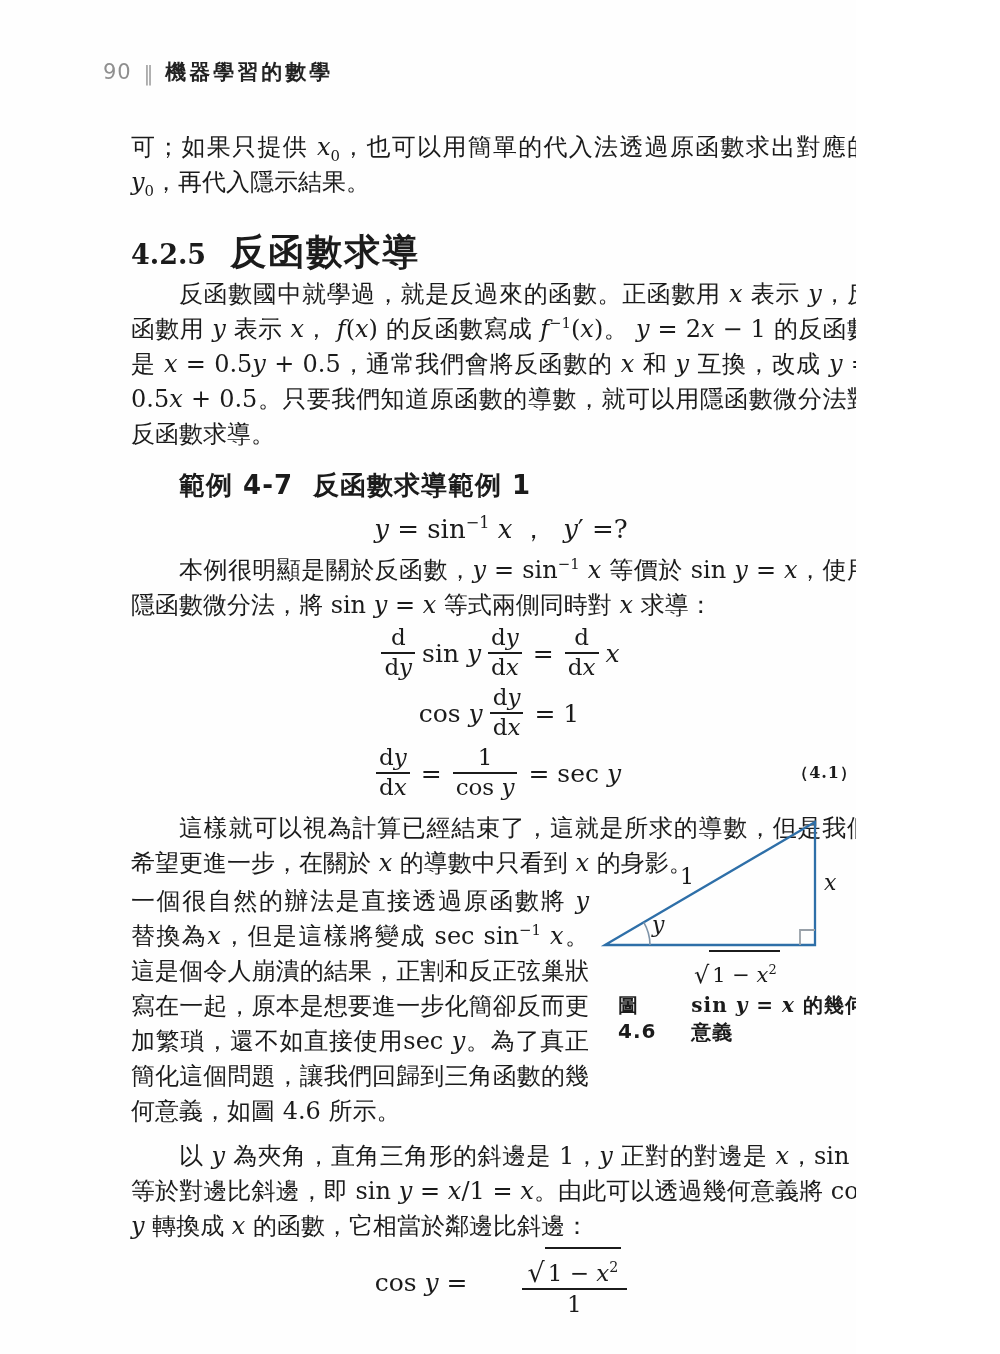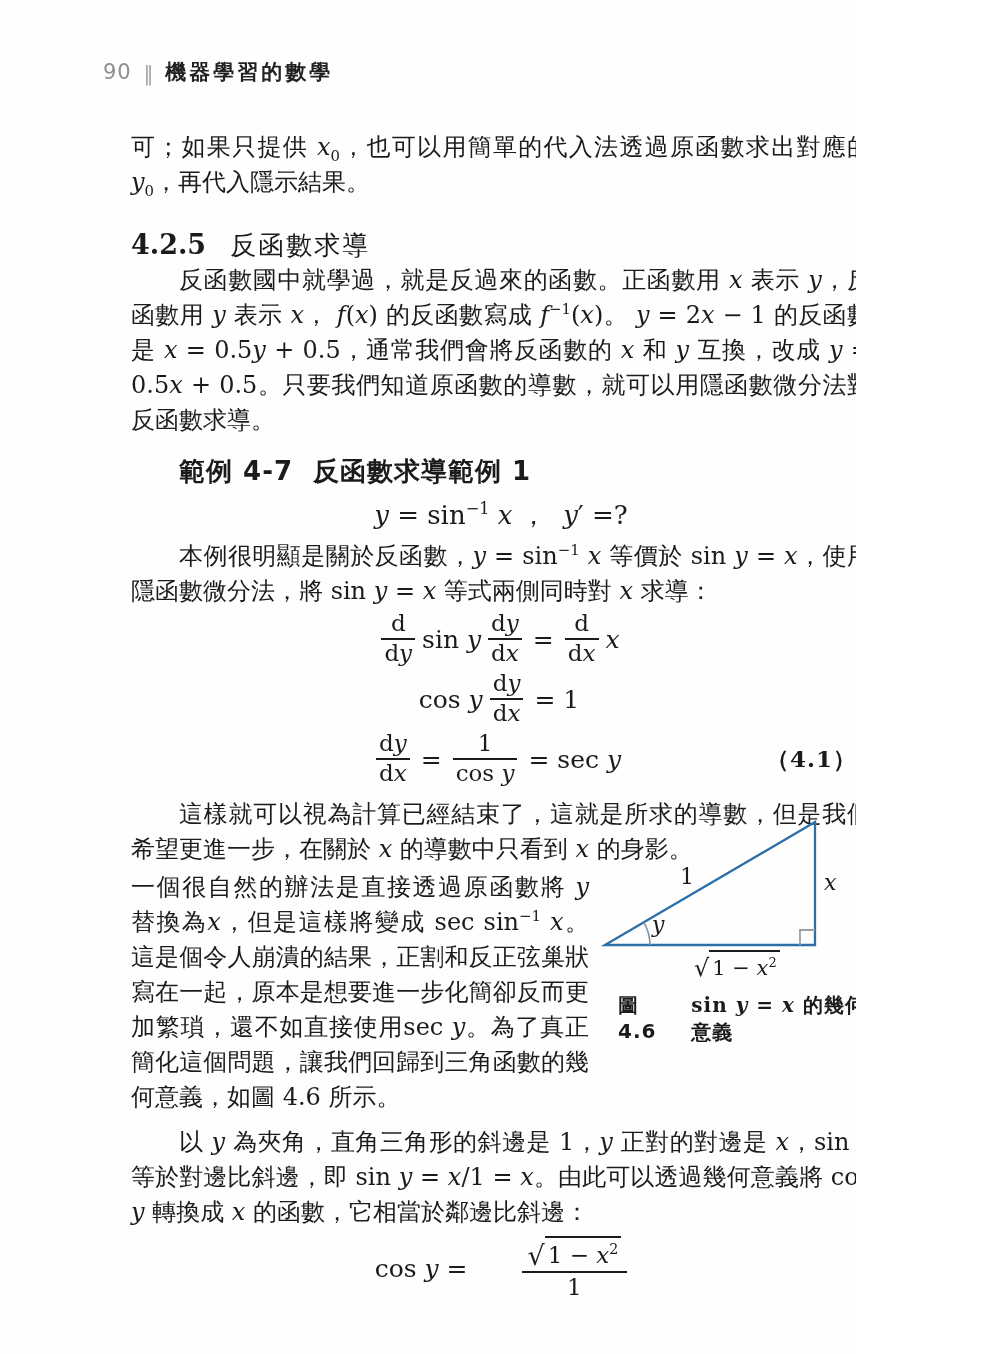--- a/index.html
+++ b/index.html
@@ -21,56 +21,56 @@
   
   .content { position:absolute; left:131px; top:130px; width:740px; font-size:24px; }
   .content p { line-height:35px; text-align:justify; }
   .indent { text-indent:48px; }
   i { font-family:"DejaVu Serif","Liberation Serif",serif; font-style:italic; }
   sup { font-size:0.62em; vertical-align:super; line-height:0; }
   sub { font-size:0.62em; vertical-align:sub; line-height:0; }
 
   h2.section { margin-top:28px; display:flex; align-items:baseline; gap:24px; }
   .section-number { font-weight:700; font-size:27px; }
-  .section-title { font-family:"DejaVu Sans","Liberation Sans",sans-serif; font-weight:400; font-size:26px; letter-spacing:2px; }
+  .section-title { font-family:"DejaVu Sans","Liberation Sans",sans-serif; font-weight:700; font-size:36px; letter-spacing:2px; }
 
   h3.example { margin-top:16px; margin-left:48px; display:flex; align-items:baseline; gap:20px;
                font-family:"DejaVu Sans","Liberation Sans",sans-serif; }
   .example-label, .example-title { font-weight:700; font-size:26px; letter-spacing:1px; }
 
   .eq-problem { margin-top:6px; height:40px; line-height:40px; text-align:center; font-size:26px; }
 
   .ex-intro { margin-top:4px; }
 
   
   .eq-row { position:relative; height:60px; display:flex; justify-content:center; align-items:center; font-size:25px; }
   .frac { display:inline-flex; flex-direction:column; align-items:stretch; text-align:center;
           font-size:23px; line-height:1.12; margin:0 3px; vertical-align:middle; }
   .frac .num { padding:0 3px 1px; }
   .frac .den { border-top:2px solid #1b1b1b; padding:1px 3px 0; }
   .eq-piece { margin:0 4px; }
   .eq-op { margin:0 8px; }
   .eq-tag { position:absolute; right:14px; top:50%; transform:translateY(-50%);
-            font-weight:700; font-size:23px; letter-spacing:1px; }
+            font-weight:700; font-size:16px; letter-spacing:1px; }
 
   .disc-1 { margin-top:8px; }
 
   
   .float-wrap { position:relative; margin-top:3px; }
   .wrap-para { width:458px; line-height:34px; text-align:justify; }
   .disc-3 { margin-top:10px; }
 
   
   .eq-final { margin-top:4px; height:68px; display:flex; justify-content:center; align-items:center; font-size:25px;gap:46px; }
   .bigfrac { display:inline-flex; flex-direction:column; align-items:stretch; text-align:center;
              font-size:23px; line-height:1.15; margin-left:8px; }
   .bigfrac .num { display:flex; justify-content:center; align-items:flex-end; padding:0 6px 2px; }
   .bigfrac .den { border-top:2.4px solid #1b1b1b; padding-top:1px; }
   .sqrt-sign { font-size:27px; line-height:1; }
-  .radicand { border-top:2px solid #1b1b1b; padding:4px 3px 0; }
+  .radicand { border-top:2px solid #1b1b1b; padding:11px 3px 0; }
 
   
   .figure { position:absolute; left:588px; top:806px; width:294px; height:230px; }
   .fig-label { position:absolute; font-size:22px; }
   .lbl-one { left:92px; top:58px; }
   .lbl-y { left:64px; top:106px; font-style:italic; }
   .lbl-x { left:236px; top:64px; font-style:italic; }
   .lbl-adj { left:106px; top:144px; font-size:21px; display:flex; align-items:flex-end; }
   .lbl-adj .sqrt-sign { font-size:24px; }
   .fig-caption { position:absolute; left:6px; top:186px; display:flex; align-items:baseline; gap:14px;

